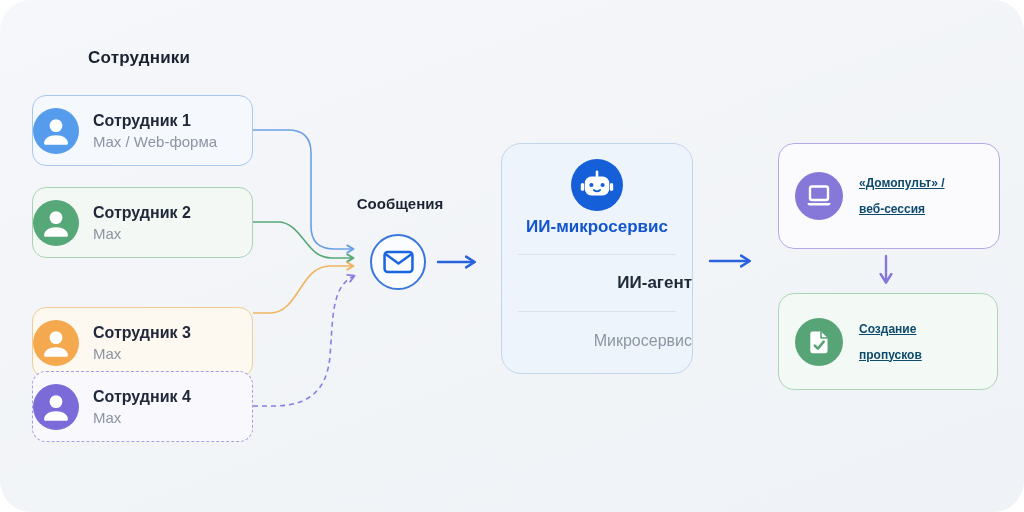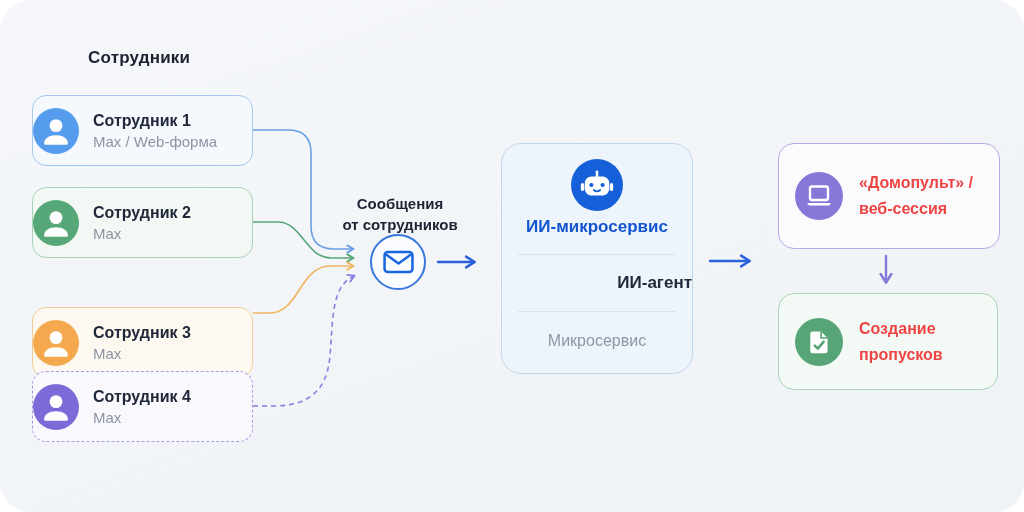--- a/index.html
+++ b/index.html
@@ -46,28 +46,28 @@
     position:absolute;left:501px;top:143px;width:192px;height:231px;
     border-radius:20px;background:#edf4fb;border:1.5px solid #c3d7ec;box-sizing:border-box;
   }
   .ai-robot{position:absolute;left:50%;top:15px;margin-left:-26px;width:52px;height:52px;}
   .ai-title{position:absolute;left:0;right:0;top:73px;text-align:center;
     font-size:17px;font-weight:bold;color:#1355cf;}
   .ai-div{position:absolute;left:16px;right:16px;height:1px;background:#dbe2eb;}
   .ai-div.d1{top:110px;} .ai-div.d2{top:167px;}
   .ai-agent{position:absolute;left:0;right:0;top:129px;text-align:right;
     font-size:17px;font-weight:bold;color:#222b3c;}
-  .ai-micro{position:absolute;left:0;right:0;top:188px;text-align:center;
+  .ai-micro{position:absolute;left:0;right:0;top:188px;text-align:right;
     font-size:16px;color:#8e96a5;}
   
   .rbox{
     position:absolute;left:778px;border-radius:16px;box-sizing:border-box;
     display:flex;align-items:center;gap:16px;padding-left:16px;border:1.5px solid;
   }
-  .rbox .rtext{font-size:16px;font-weight:bold;color:#ef4444;line-height:26px;}
+  .rbox .rtext{font-size:12px;font-weight:bold;color:#0c4a6e;line-height:26px;text-decoration:underline;}
   .web-box{top:143px;width:222px;height:106px;background:#fbfafd;border-color:#b7a9e6;}
   .pass-box{top:293px;width:220px;height:97px;background:#f3faf5;border-color:#abd5b7;}
   .badge{width:48px;height:48px;flex:0 0 48px;}
   svg.wires{position:absolute;left:0;top:0;pointer-events:none;}
 </style>
 </head>
 <body>
 
 <div class="canvas">
 
@@ -146,21 +146,20 @@
       <path d="M23 27.2c-7 0-11.9 3.5-11.9 8 0 .9.7 1.6 1.6 1.6h20.6c.9 0 1.6-.7 1.6-1.6 0-4.5-4.9-8-11.9-8z" fill="#fff"></path>
     </svg>
     <div>
       <div class="card-name">Сотрудник 4</div>
       <div class="card-channel">Max</div>
     </div>
   </div>
 
   <div class="hub-label">
     <div>Сообщения</div>
-    <div>от сотрудников</div>
   </div>
   <div class="hub-circle">
     <svg width="31" height="24" viewBox="0 0 32 24">
       <rect x="1.6" y="1.6" width="28.8" height="20.8" rx="3.4" fill="none" stroke="#1a66e0" stroke-width="2.6"></rect>
       <path d="M3.6 4.6 L16 13.6 L28.4 4.6" fill="none" stroke="#1a66e0" stroke-width="2.6" stroke-linejoin="round" stroke-linecap="round"></path>
     </svg>
   </div>
 
   <div class="ai-box">
     <svg class="ai-robot" viewBox="0 0 52 52">

